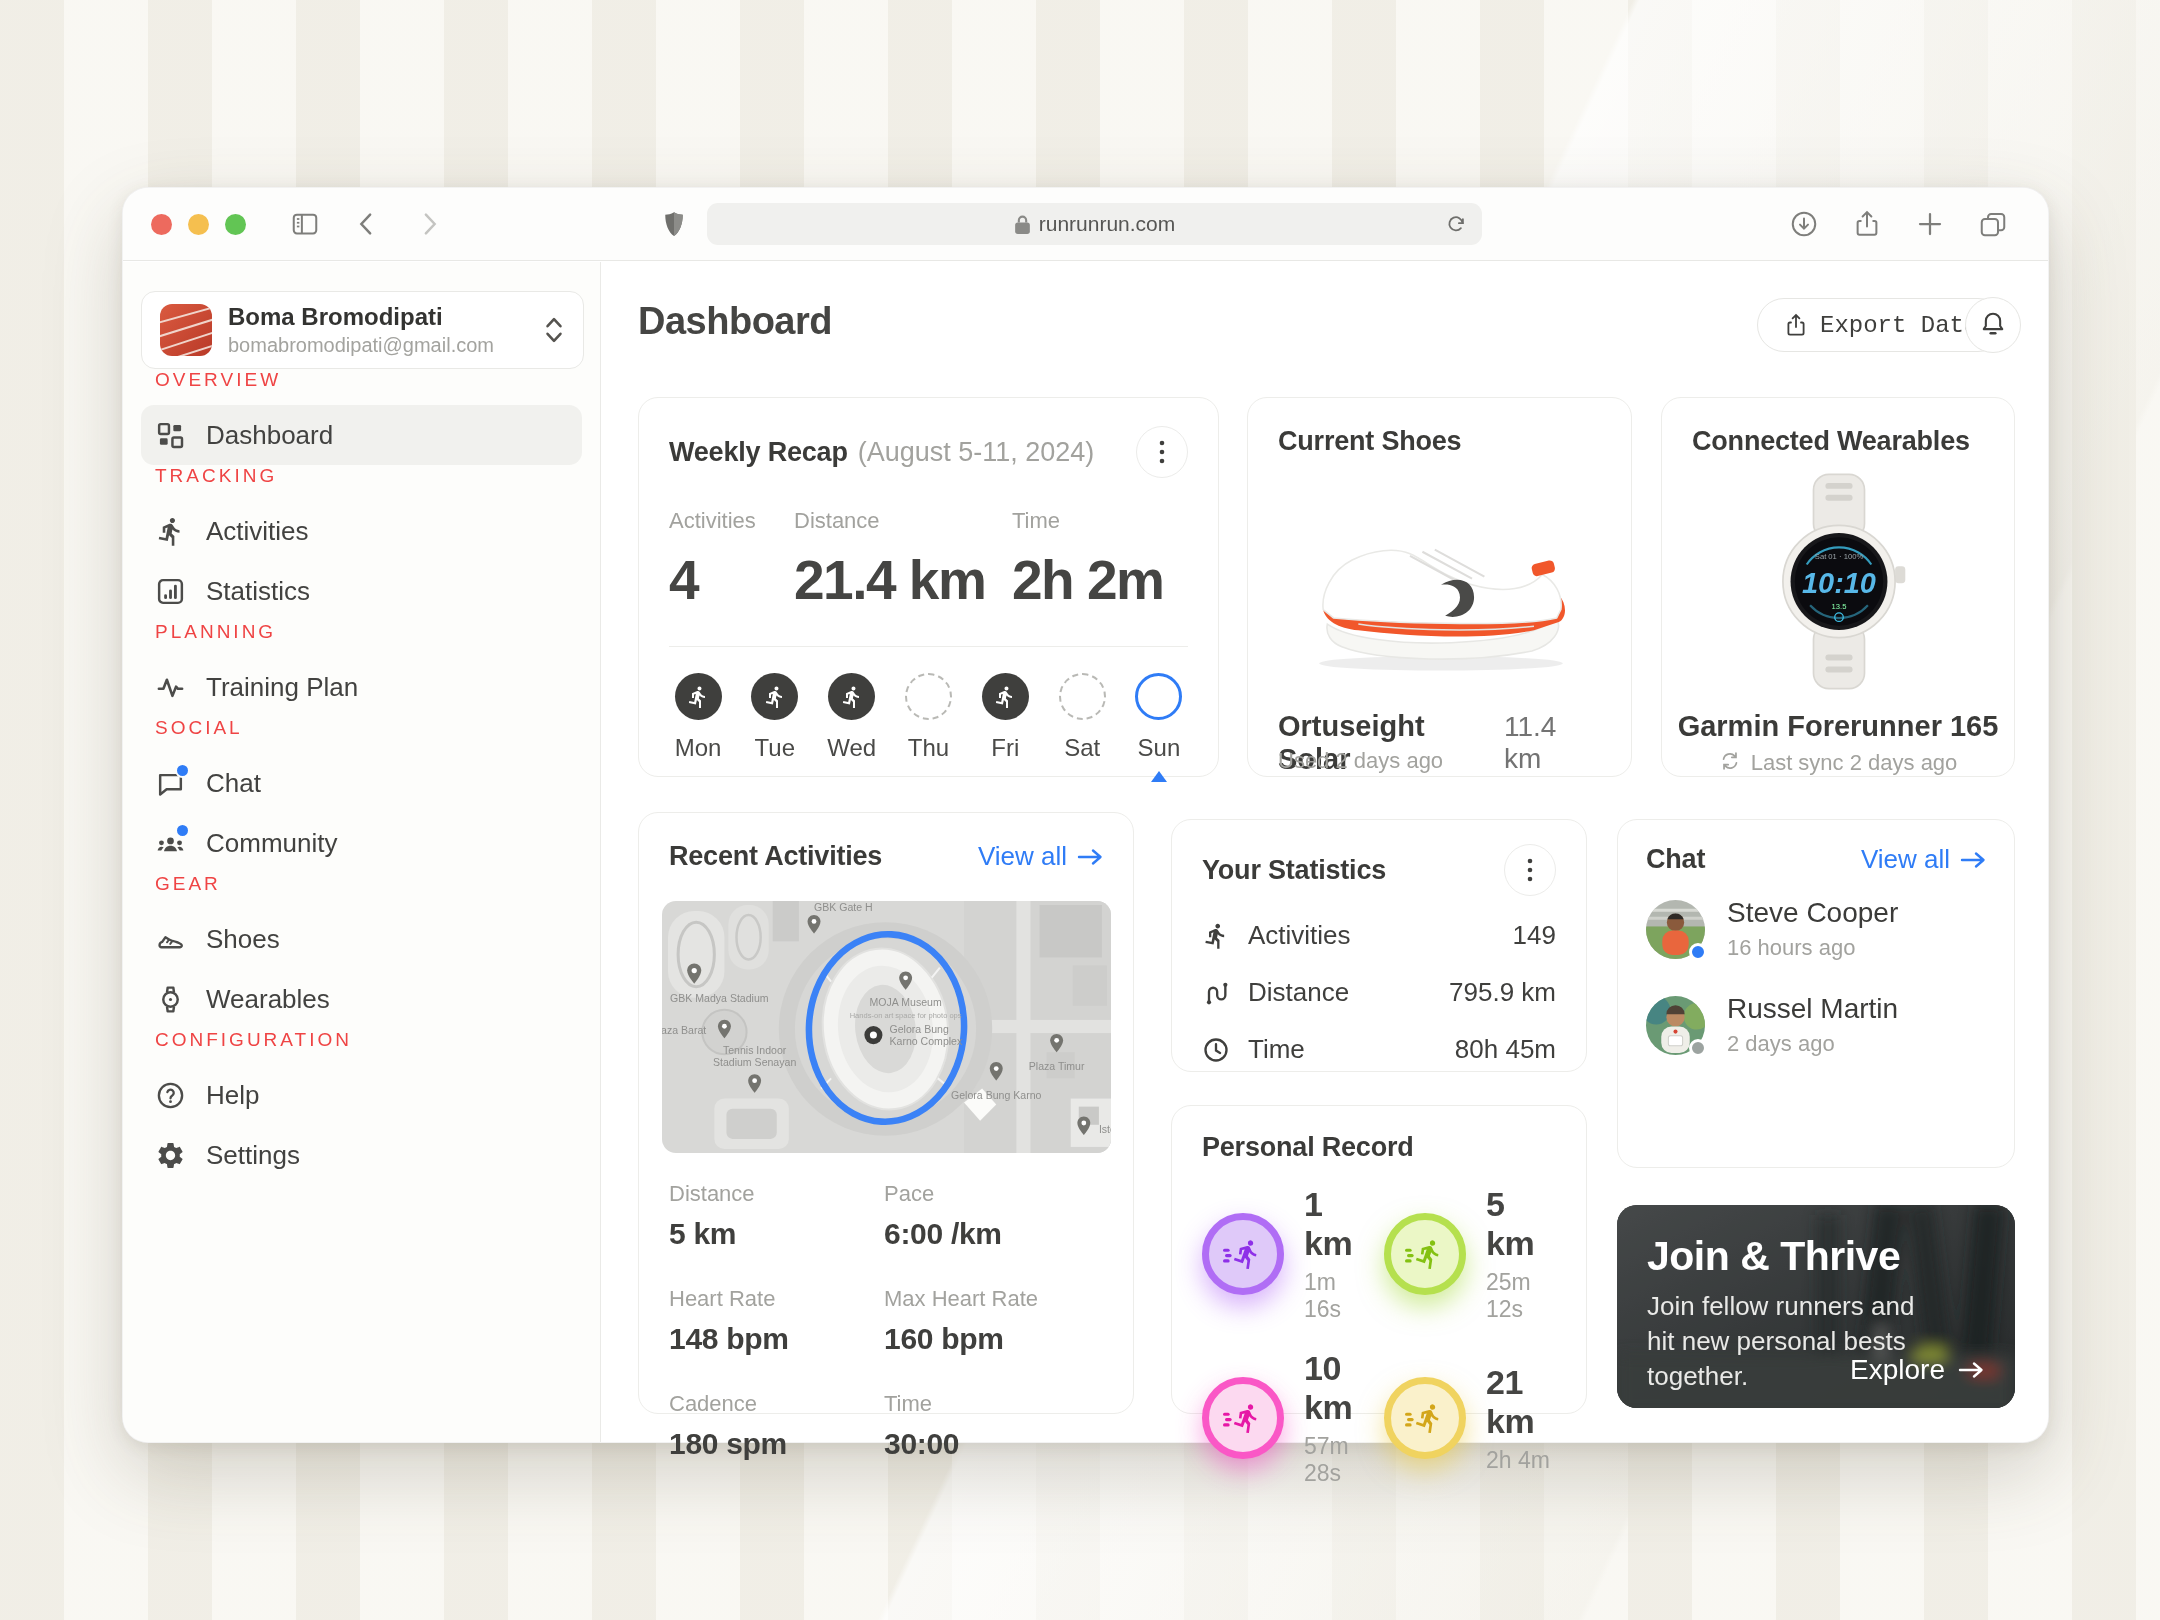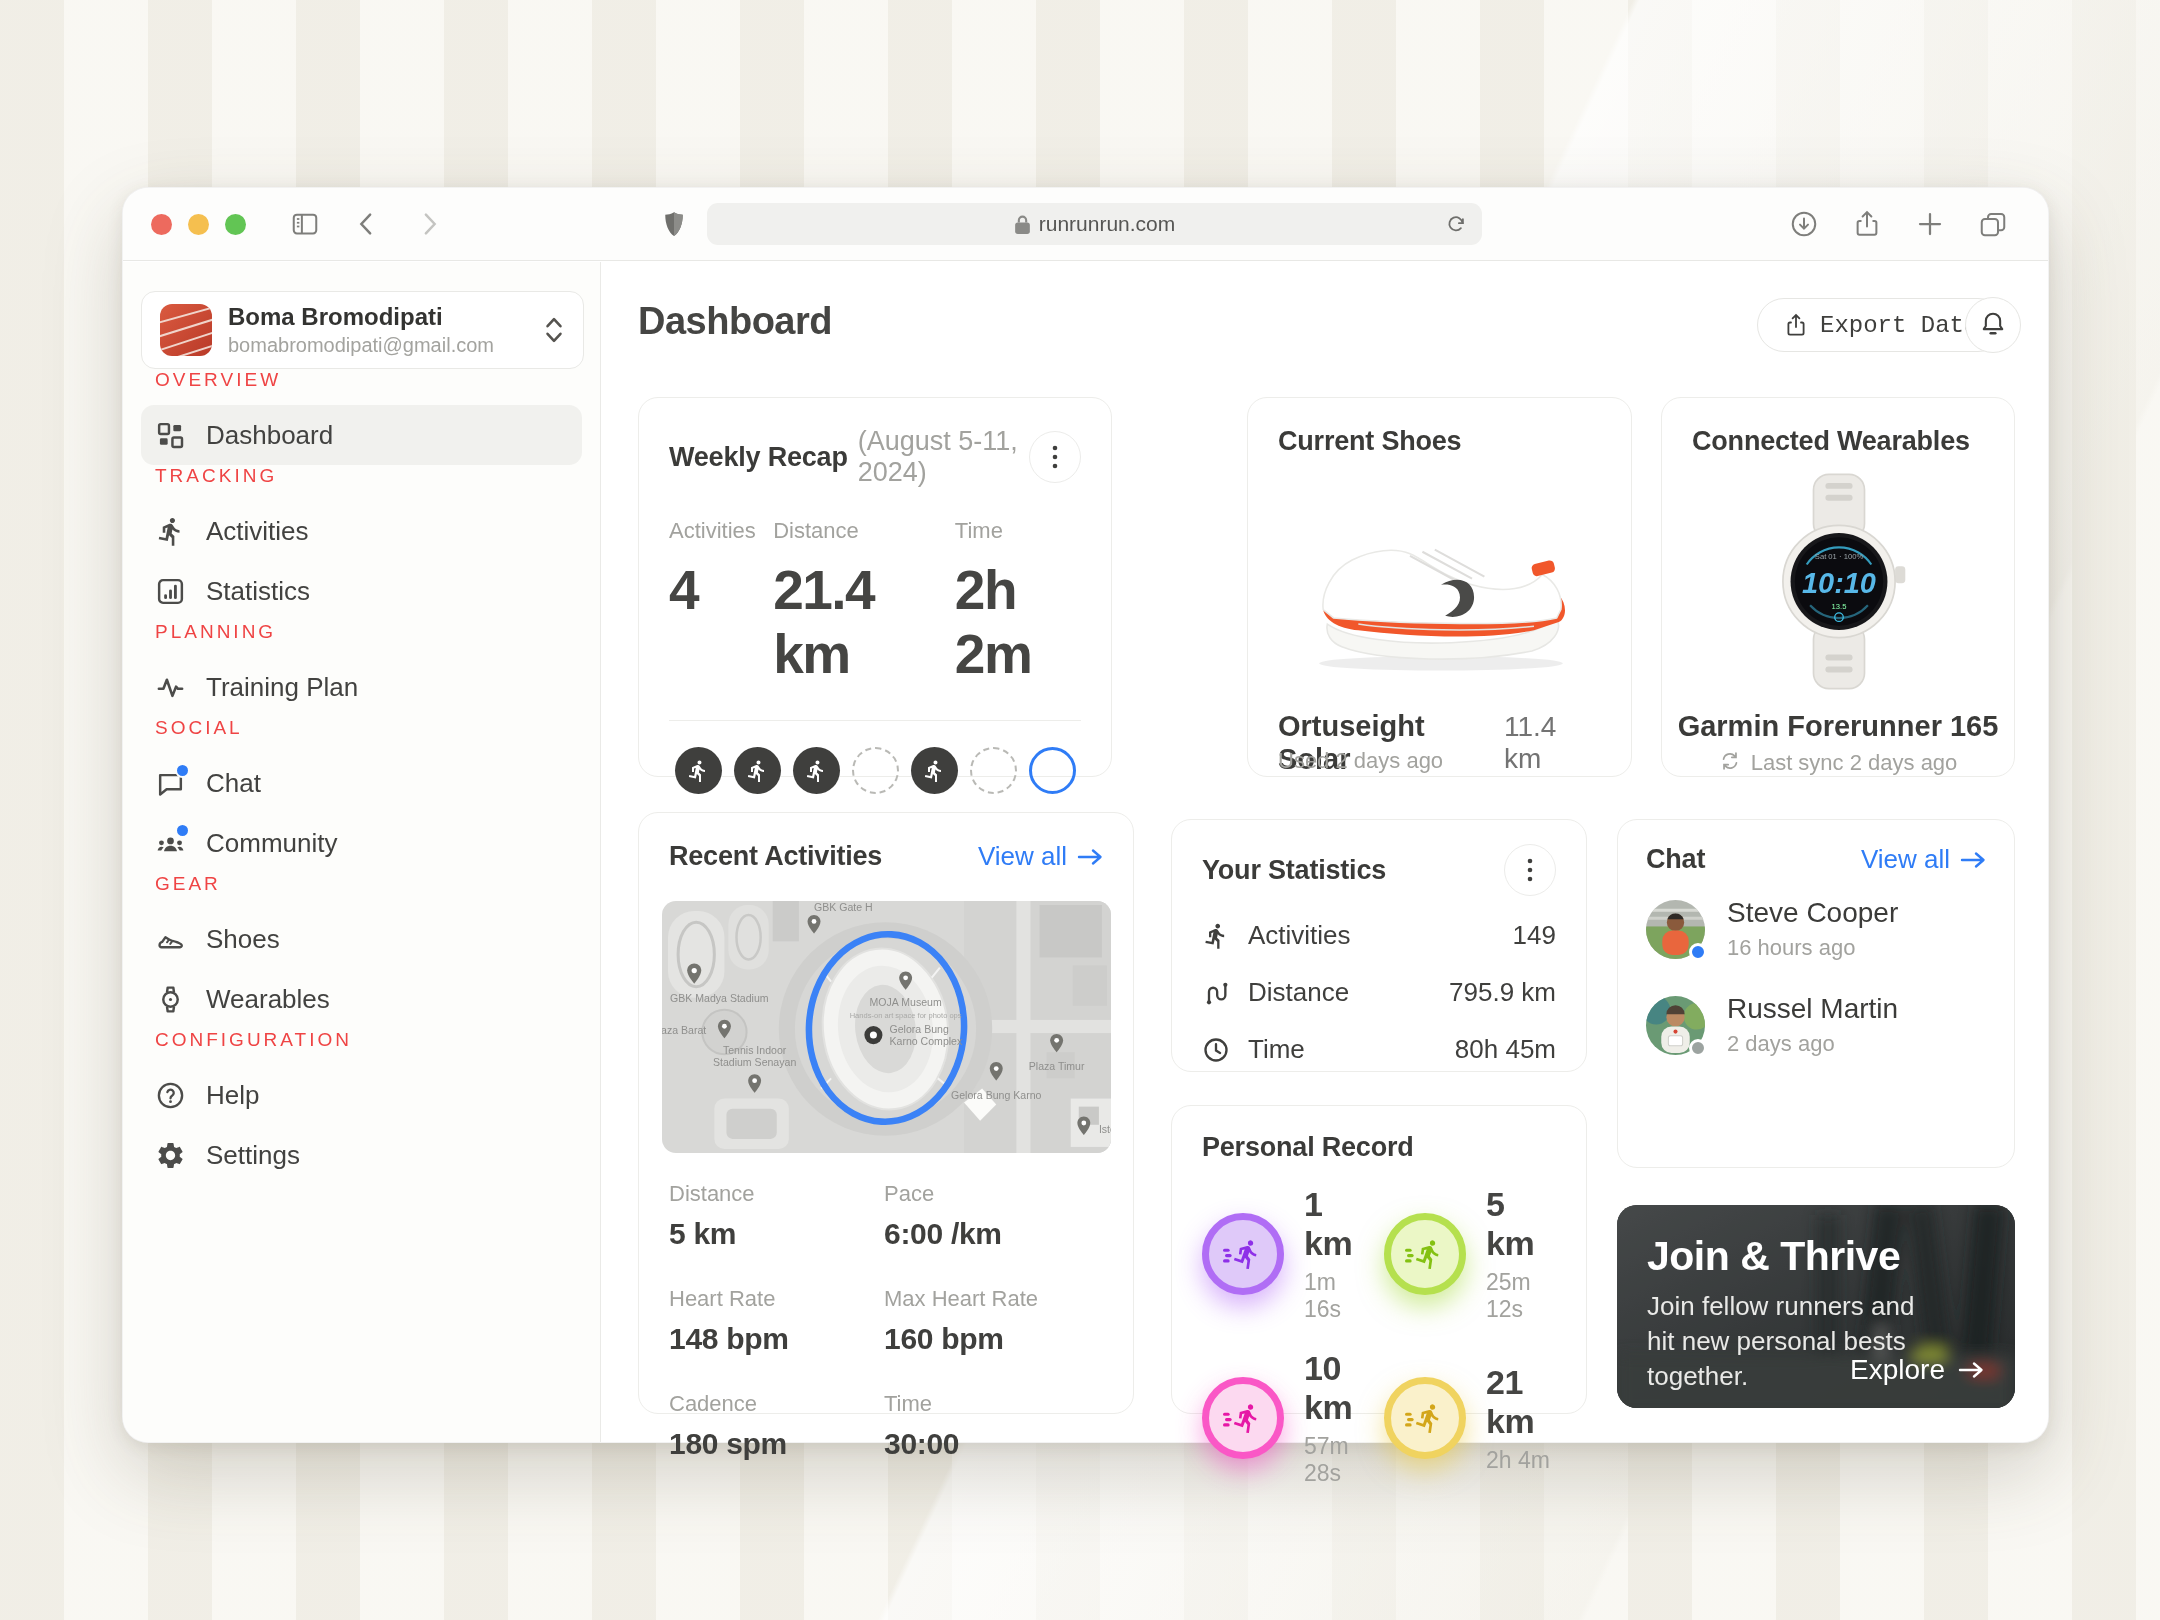--- a/index.html
+++ b/index.html
@@ -98,21 +98,21 @@
     position:absolute; background:#fff; border:1.5px solid #ededea; border-radius:20px;
   }
   .card-title{ font-size:27px; font-weight:700; color:#3b3b39; letter-spacing:-.2px; }
   .kebab-btn{
     width:52px; height:52px; border-radius:50%; border:1px solid #ececea; background:#fff;
     display:flex; align-items:center; justify-content:center; cursor:pointer; color:#3f3f3d;
   }
   .view-all{ display:flex; gap:10px; align-items:center; color:#2f7cf6; font-size:26px; cursor:pointer; }
 
   
-  #weekly{ left:37px; top:135px; width:474px; height:380px; padding:28px 30px; }
+  #weekly{ left:37px; top:135px; width:581px; height:380px; padding:28px 30px; }
   .wk-head{ display:flex; align-items:center; }
   .wk-sub{ font-size:27px; color:#a2a29e; margin-left:10px; flex:1; }
   .wk-stats{ display:flex; margin-top:30px; }
   .wk-col1{ width:125px; } .wk-col2{ width:218px; }
   .wk-label{ font-size:22px; color:#a2a29e; }
   .wk-value{ font-size:55px; font-weight:600; color:#454543; letter-spacing:-1.5px; margin-top:14px; }
   .wk-divider{ border:none; border-top:1.5px solid #ededea; margin-top:34px; }
   .days{ display:flex; justify-content:space-between; margin-top:26px; }
   .day{ display:flex; flex-direction:column; align-items:center; width:58px; cursor:pointer; }
   .day-circle{ width:47px; height:47px; border-radius:50%; display:flex; align-items:center; justify-content:center; }

